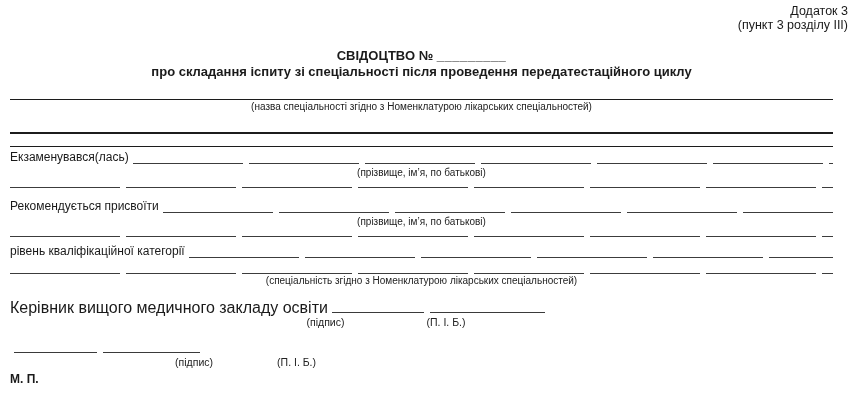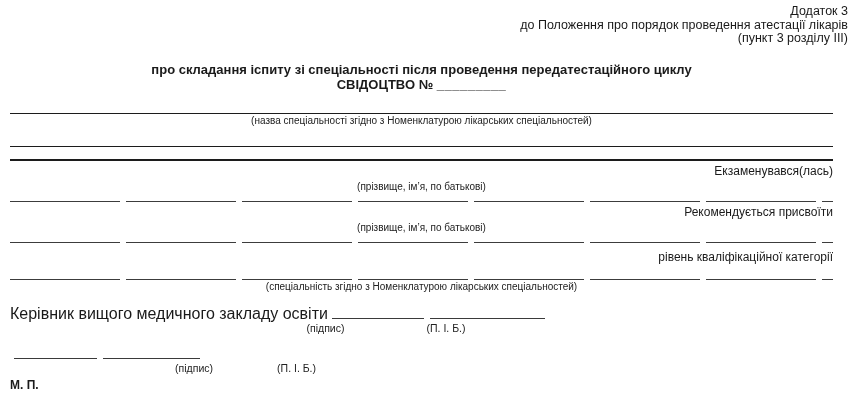--- a/index.html
+++ b/index.html
@@ -39,21 +39,21 @@
   }
 
   .caption {
     text-align: center;
     font-size: 10px;
     line-height: 13px;
     color: #222;
   }
 
   
-  .field-row { display: flex; align-items: flex-end; height: 17px; font-size: 12px; flex-direction: column; }
+  .field-row { display: flex; align-items: flex-end; height: 17px; font-size: 12px; }
   .field-row .label { white-space: nowrap; line-height: 17px; }
   .field-row .fill {
     flex: 1;
     height: 1px;
     margin-left: 4px;
     margin-bottom: 2px;
     background: repeating-linear-gradient(90deg, #3c3c3c 0 110px, transparent 110px 116px);
   }
 
   
@@ -74,45 +74,44 @@
   .sig-captions .sig-cap { display: inline-block; text-align: right; }
 
   .stamp { font-size: 12px; line-height: 13px; font-weight: bold; }
 
   
   .mt-ruleA { margin-top: 20px; }
   .mt-ruleB { margin-top: 19px; }
   .mt-ruleC { margin-top: 12px; }
   .mt-rowD  { margin-top: 2px; }
   .mt-ruleE { margin-top: 8px; }
-  .mt-rowF  { margin-top: 2px; }
+  .mt-rowF  { margin-top: 10px; }
   .mt-ruleG { margin-top: 8px; }
   .mt-rowH  { margin-top: 6px; }
   .mt-ruleI { margin-top: 13px; }
   .mt-rowJ  { margin-top: 12px; }
   .mt-rowK  { margin-top: 10px; }
   .mt-stamp { margin-top: 4px; }
 </style>
 </head>
 <body>
 
 <div class="page">
 
   <div class="doc-header">
     <div>Додаток 3</div>
-    <div>до Положення про порядок проведення атестації лікарів</div>
     <div>(пункт 3 розділу III)</div>
   </div>
 
   <div class="title-block">
-    <div>про складання іспиту зі спеціальності після проведення передатестаційного циклу</div>
     <div>
       <span>СВІДОЦТВО №</span>
       <span class="title-num-blank">_________</span>
     </div>
+    <div>про складання іспиту зі спеціальності після проведення передатестаційного циклу</div>
   </div>
 
   <div class="rule solid mt-ruleA"></div>
   <div class="caption">(назва спеціальності згідно з Номенклатурою лікарських спеціальностей)</div>
 
   <div class="rule solid mt-ruleB"></div>
 
   <div class="rule solid mt-ruleC"></div>
 
   <div class="field-row mt-rowD">

